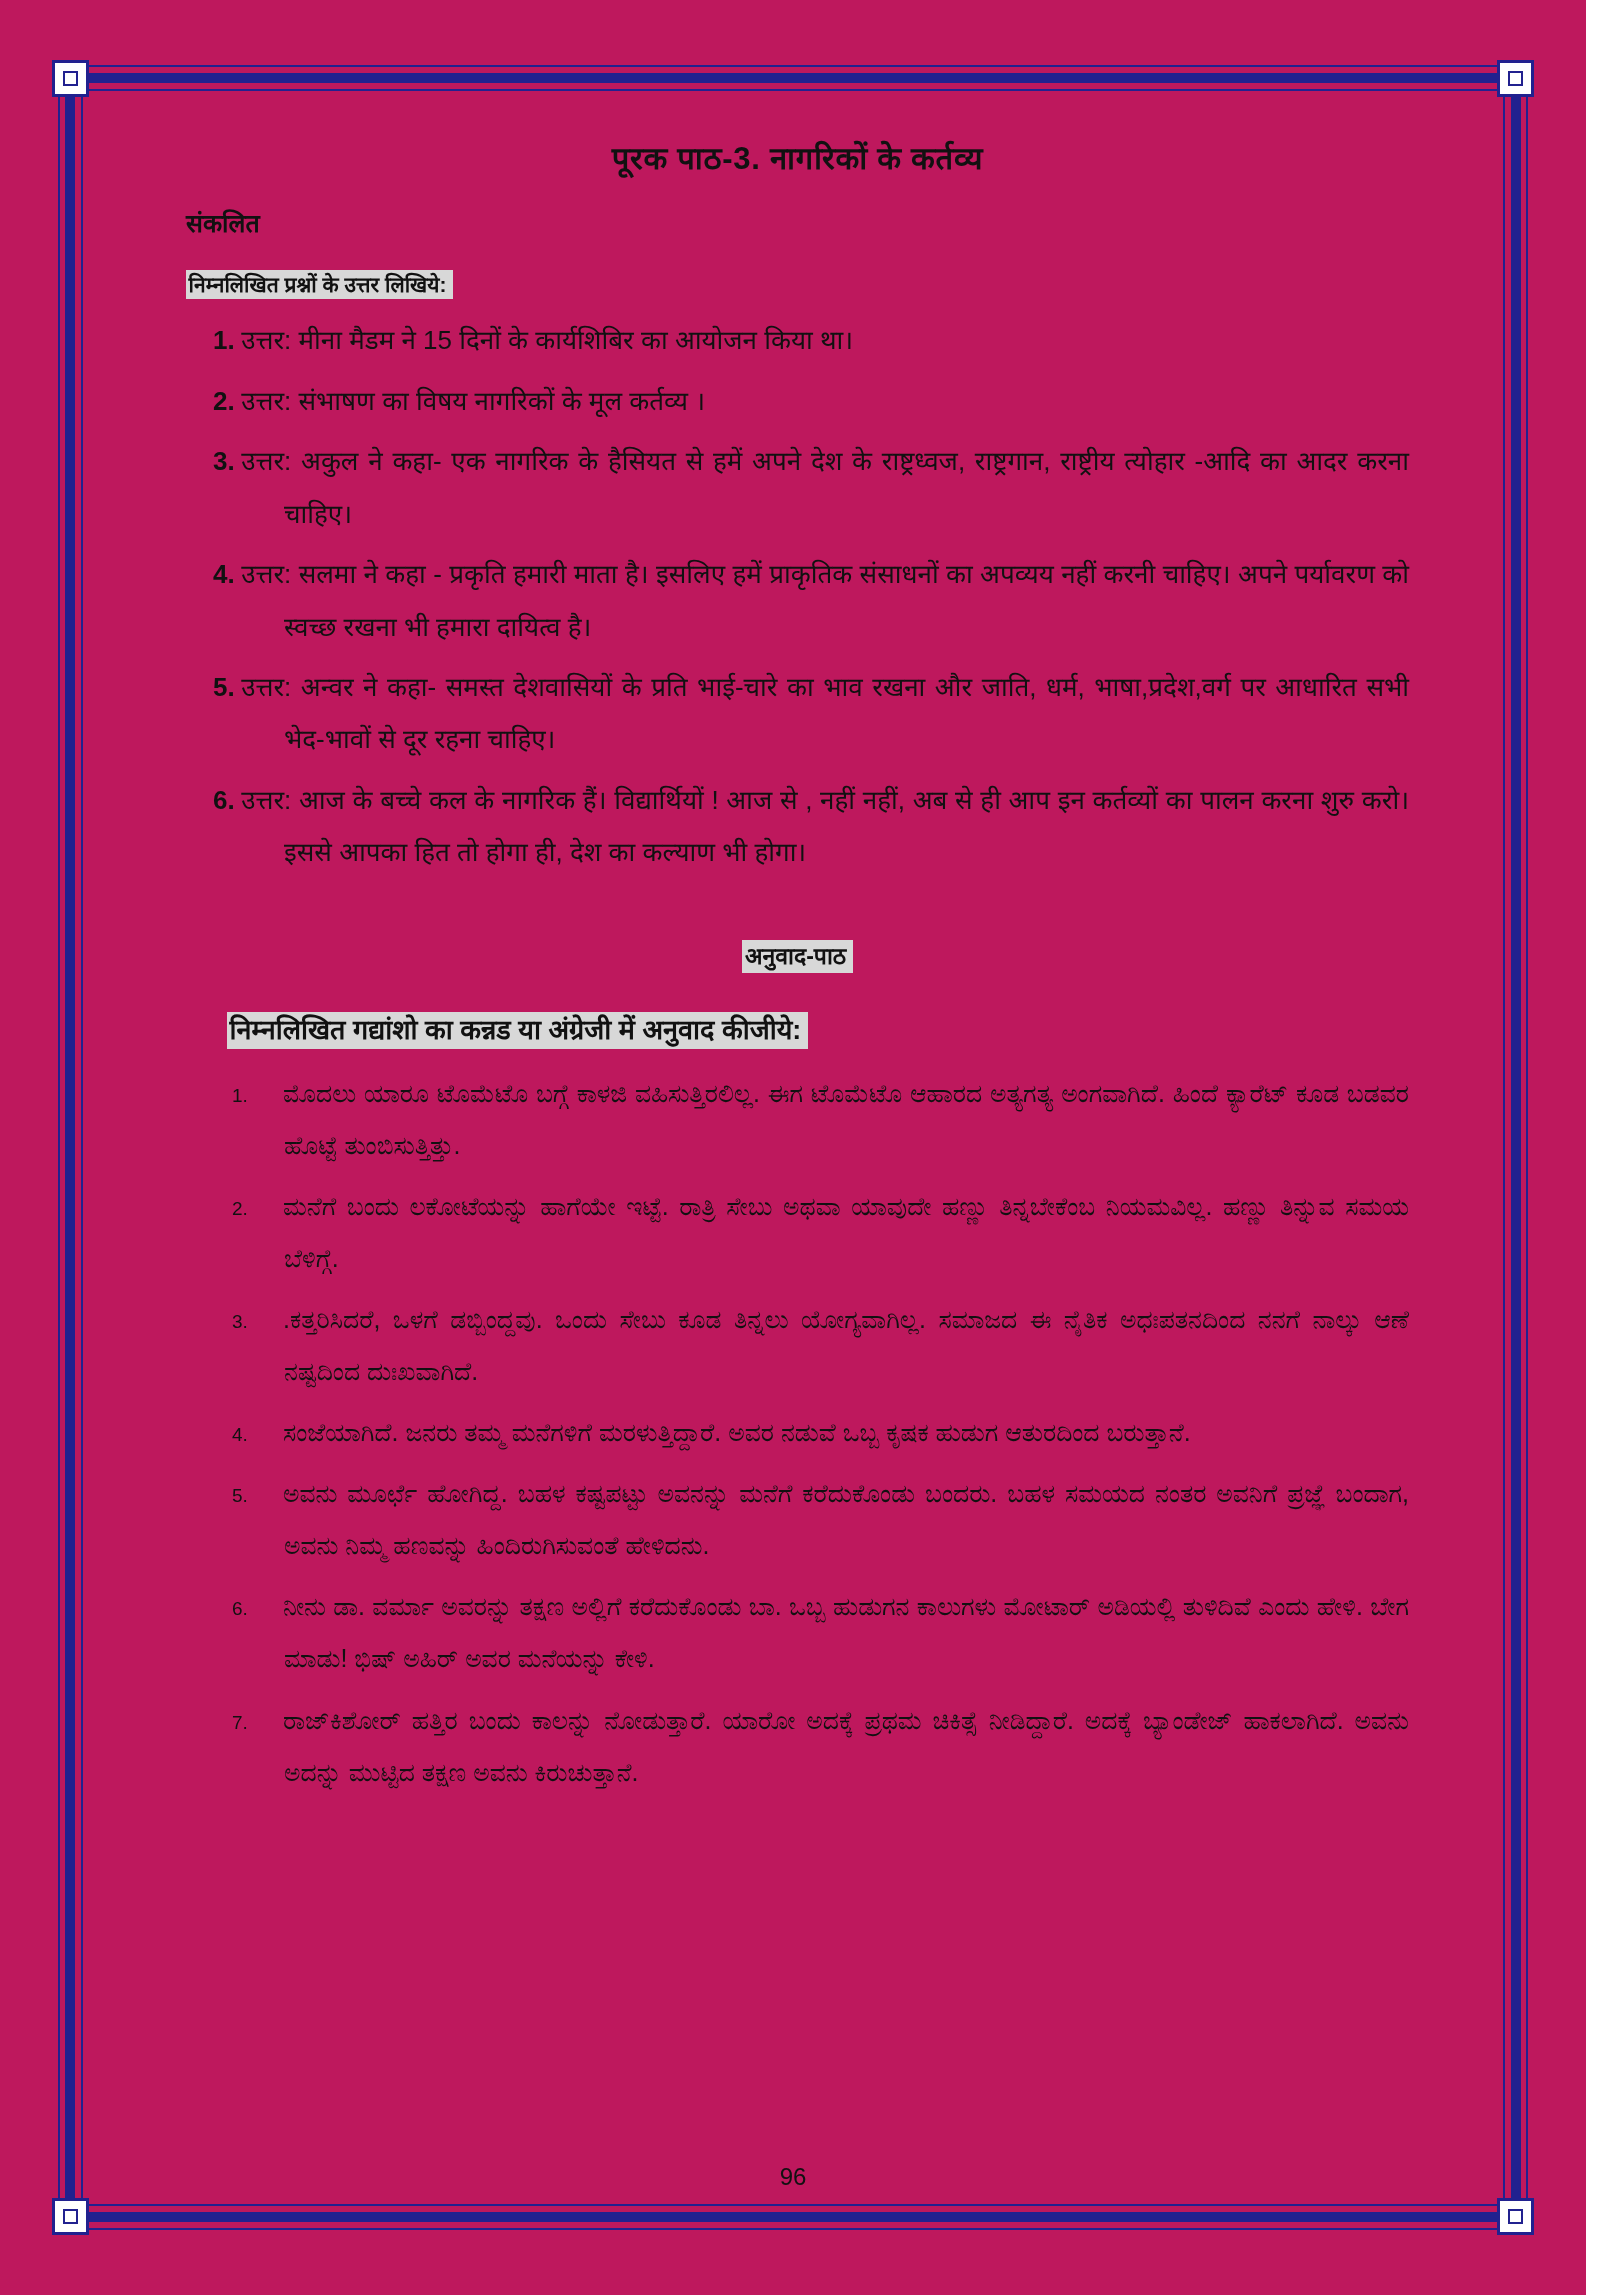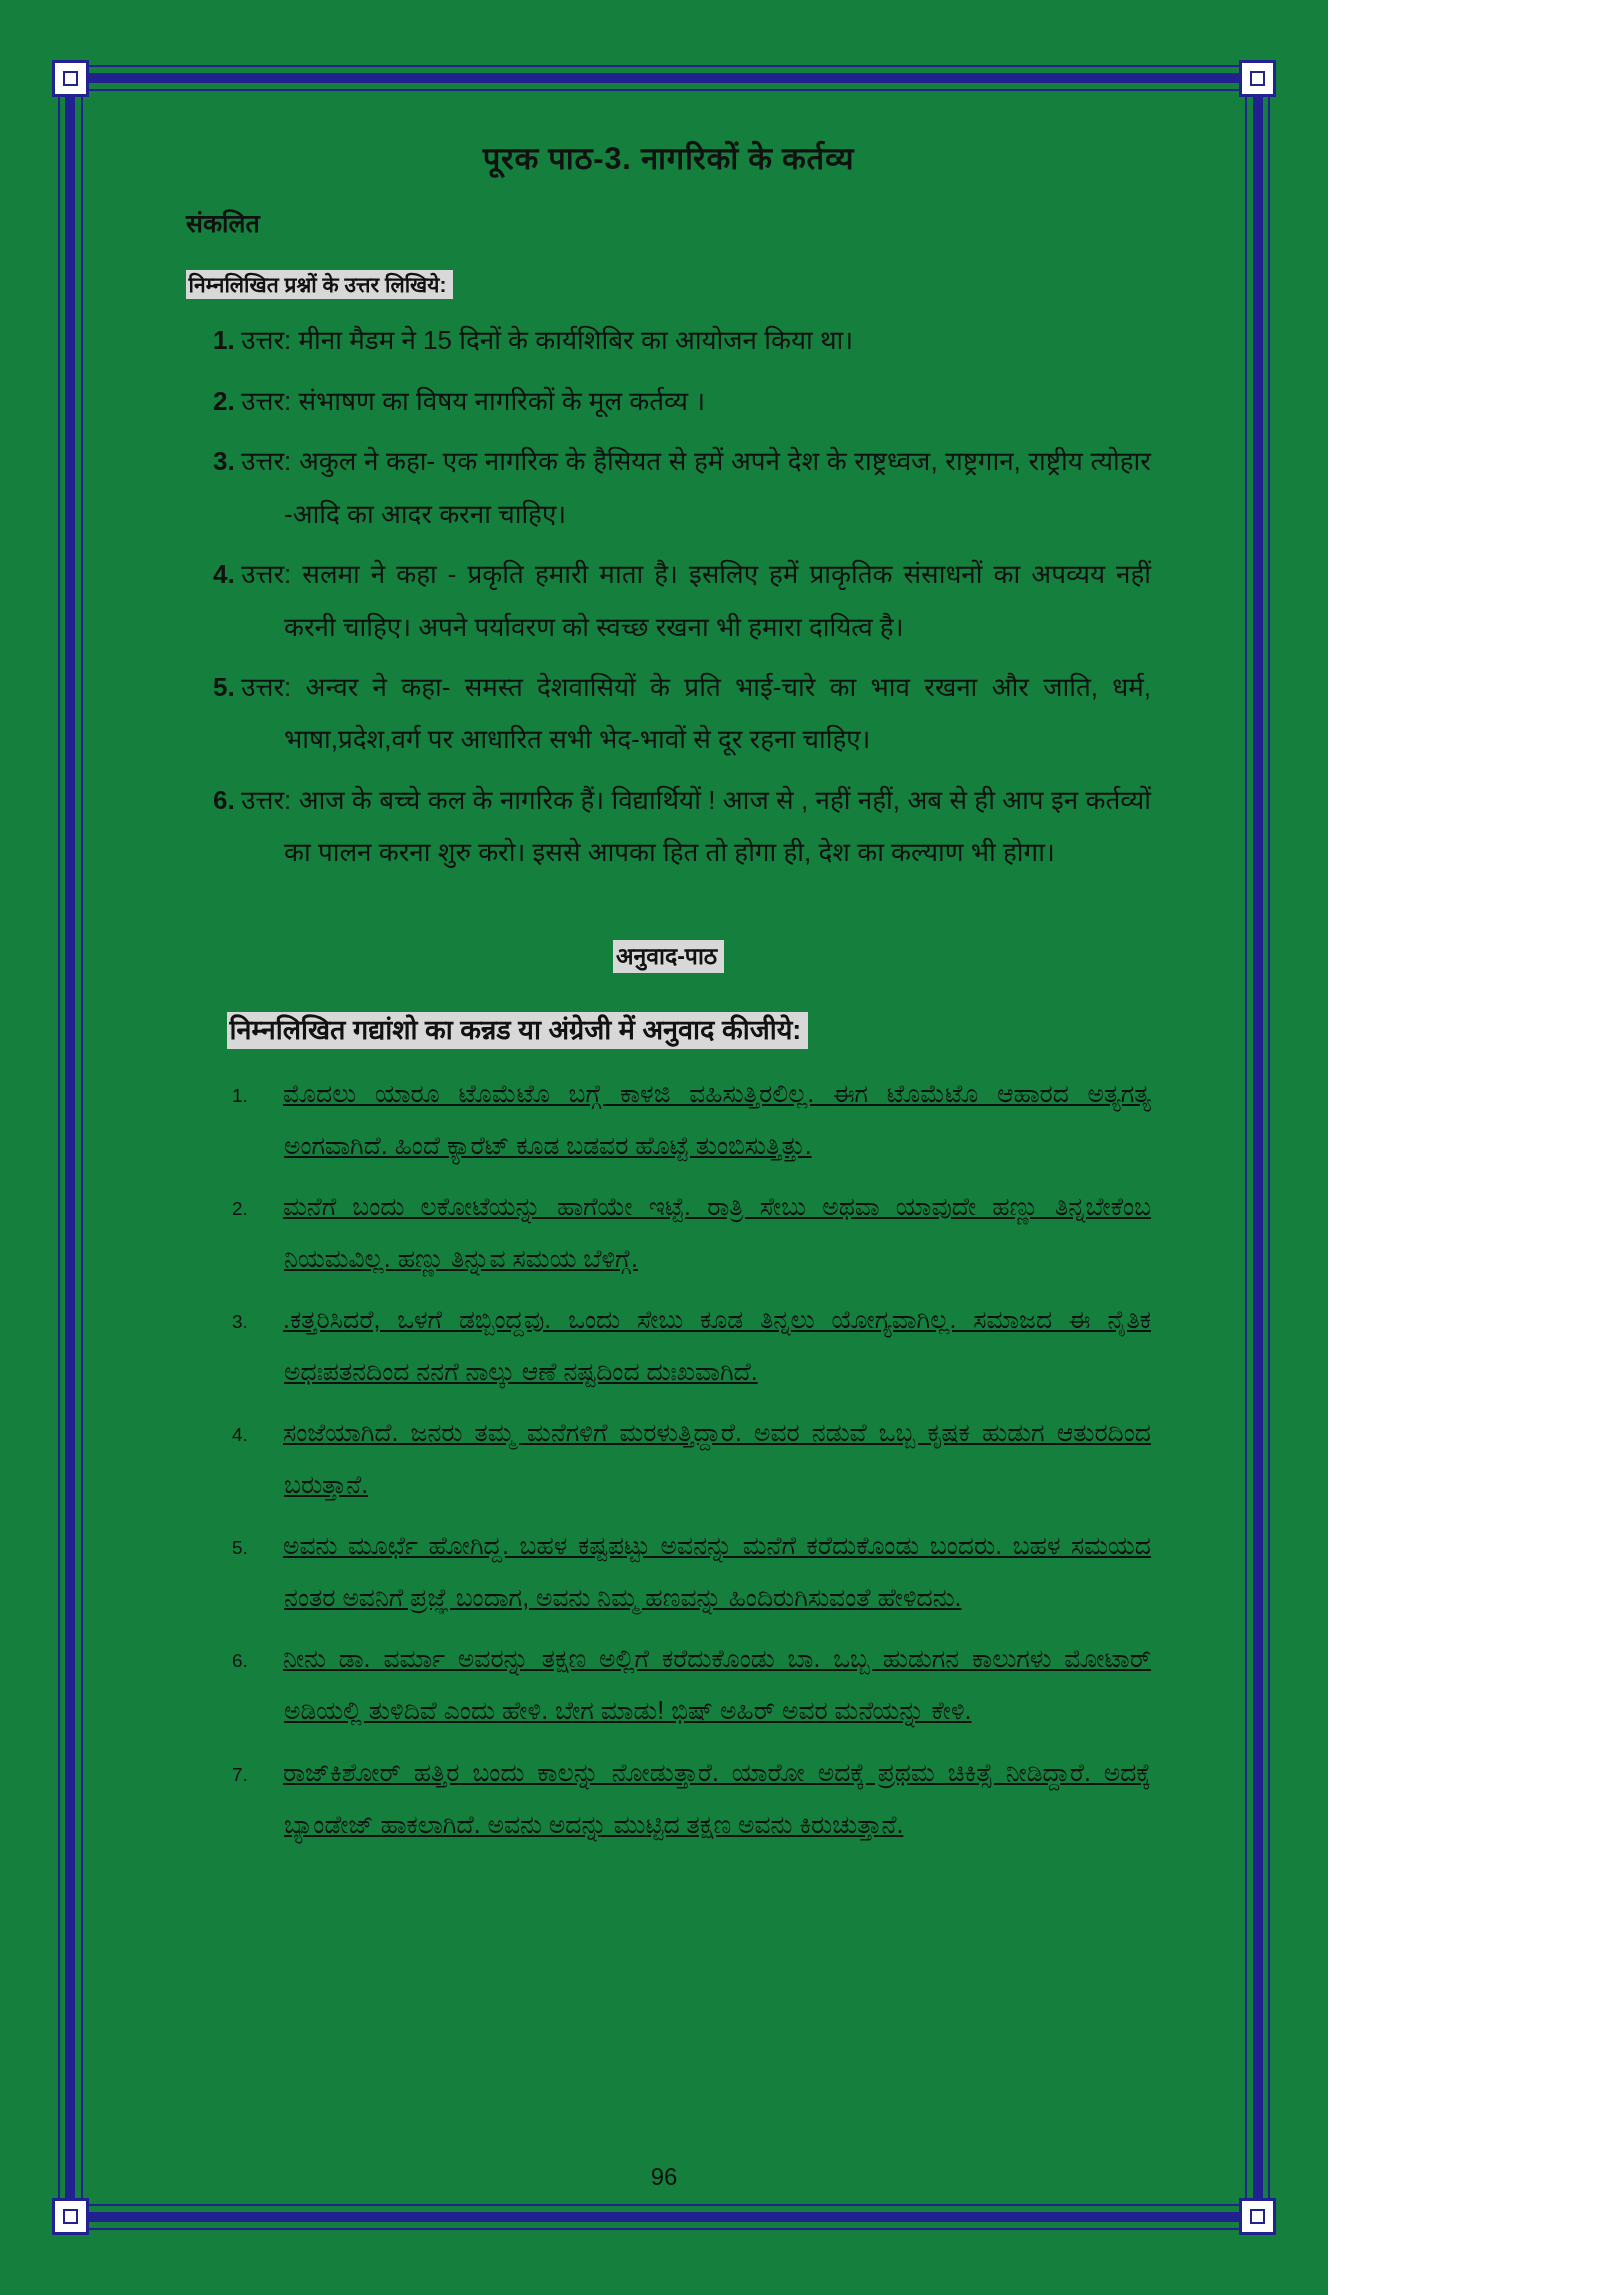--- a/index.html
+++ b/index.html
@@ -3,23 +3,23 @@
 <meta charset="utf-8">
 <style>
   * { margin: 0; padding: 0; box-sizing: border-box; }
   html, body { background: #ffffff; }
   body {
     font-family: "Liberation Sans", sans-serif;
     color: #111111;
   }
   .page {
     position: relative;
-    width: 1328px;
+    width: 1586px;
     height: 2295px;
-    background: #15803d;
+    background: #be185d;
     overflow: hidden;
   }
   
   .frame-outer {
     position: absolute;
     left: 58px; right: 58px; top: 65px; bottom: 65px;
     border: 2.6px solid #21218f;
   }
   .frame-band {
     position: absolute;
@@ -104,21 +104,20 @@
     margin-left: 41px;
   }
   .tr-list { margin-top: 19.6px; }
   .tr-item {
     font-size: 25px;
     line-height: 2.08;
     text-align: justify;
     padding-left: 98px;
     text-indent: -52px;
     margin-top: 9.2px;
-    text-decoration: underline;
   }
   .tr-num {
     font-size: 19px;
     margin-right: 17px;
     display: inline-block;
     width: 34px;
     text-indent: 0;
   }
   .page-number {
     position: absolute;

